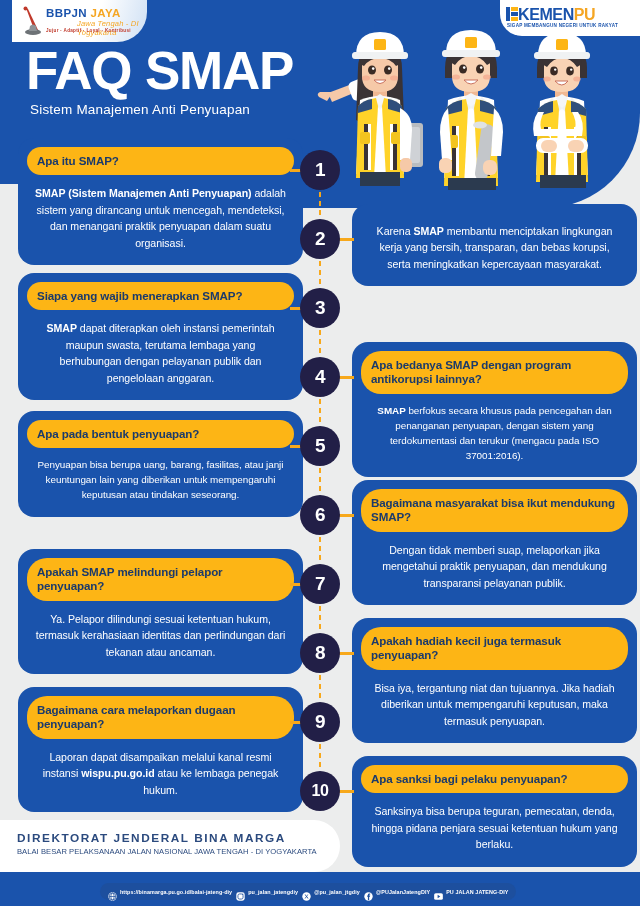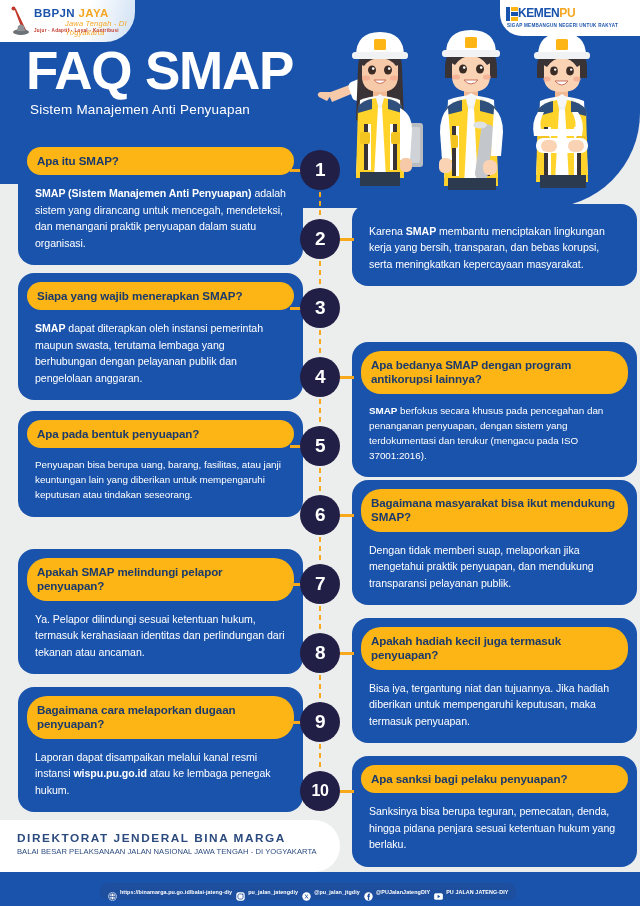--- a/index.html
+++ b/index.html
@@ -18,21 +18,21 @@
     border-bottom-right-radius:95px;
     overflow:hidden;
   }
   #header-panel:after{
     content:""; position:absolute; left:0; bottom:-2px; width:250px; height:26px;
     background:#eceded; border-top-right-radius:26px;
   }
 
   
   #logo-bbpjn{
-    position:absolute; left:0; top:0; width:135px; height:42px;
+    position:absolute; left:12px; top:0; width:135px; height:42px;
     background:linear-gradient(105deg,#ffffff 0%,#ffffff 62%,#cfe0f4 100%);
     border-bottom-right-radius:30px;
     z-index:5;
   }
   #logo-bbpjn .mark{
     position:absolute; left:9px; top:6px; width:22px; height:30px;
   }
   #logo-bbpjn .l1{
     position:absolute; left:34px; top:7px;
     font-size:11.5px; font-weight:bold; letter-spacing:.4px; color:#1a53ac;
@@ -48,21 +48,21 @@
   }
 
   
   #logo-kemenpu{
     position:absolute; right:0; top:0; width:140px; height:36px;
     background:#ffffff; border-bottom-left-radius:22px;
     z-index:5;
   }
   #logo-kemenpu .top{
     position:absolute; left:18px; top:6px;
-    font-size:12px; font-weight:bold; letter-spacing:-.4px; color:#1a53ac;
+    font-size:16px; font-weight:bold; letter-spacing:-.4px; color:#1a53ac;
     white-space:nowrap;
   }
   #logo-kemenpu .top .kemen{ color:#1a53ac; }
   #logo-kemenpu .top .pu{ color:#f5a623; }
   #logo-kemenpu .pu-mark{
     position:absolute; left:6px; top:7px; width:12px; height:14px;
   }
   #logo-kemenpu .tag{
     position:absolute; left:7px; top:23px;
     font-size:4.6px; font-weight:bold; letter-spacing:.25px; color:#1a53ac;
@@ -123,21 +123,21 @@
   .card.left{ left:18px; }
   .card.right{ left:352px; }
   .card-q{
     background:#fdb515; color:#1b3a6b;
     border-radius:20px;
     font-size:11.6px; font-weight:bold; 
     padding:7px 10px; line-height:1.25;
     letter-spacing:-.1px;
   }
   .card-a{
-    color:#ffffff; 
+    color:#ffffff; text-align:center;
     font-size:10.6px; line-height:1.55;
     padding:10px 8px 2px 8px;
     letter-spacing:-.05px;
   }
   .card-a b{ font-weight:bold; }
   .card.small-a .card-a{ font-size:9.9px; line-height:1.5; }
 
   
   #footer-plate{
     position:absolute; left:0; bottom:34px; width:340px; height:52px;

